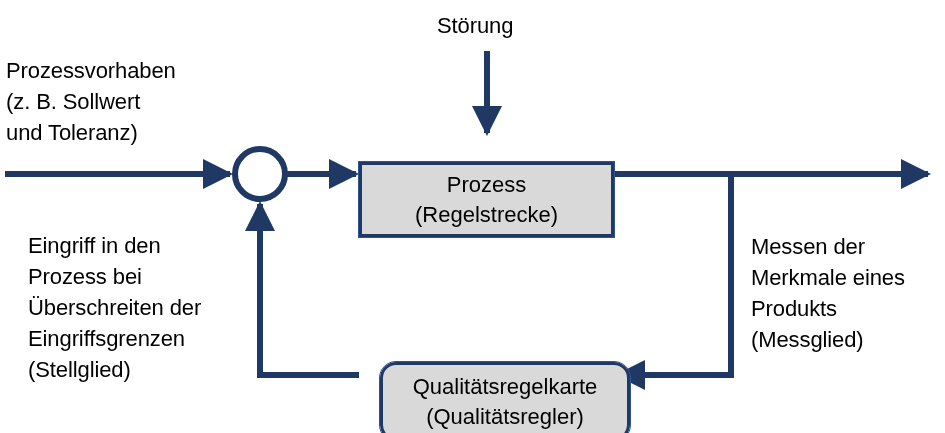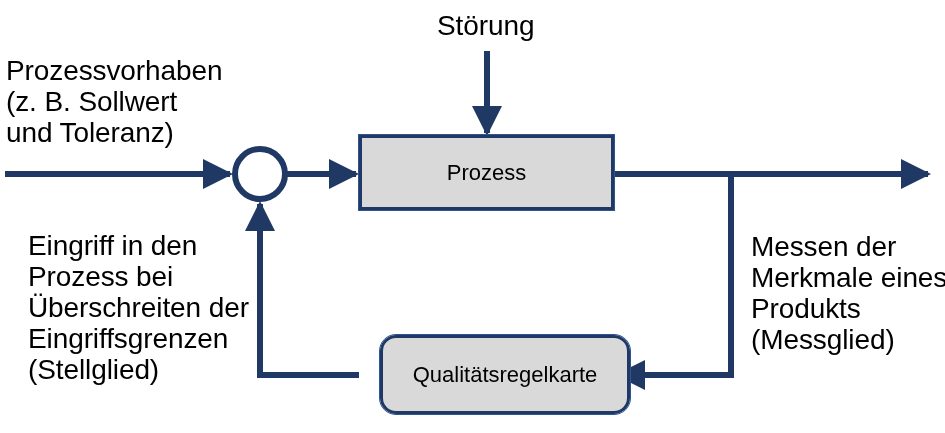--- a/index.html
+++ b/index.html
@@ -21,35 +21,36 @@
     position: absolute;
     left: 0;
     top: 0;
     width: 945px;
     height: 433px;
   }
   .label {
     position: absolute;
     color: #000000;
     font-family: "Liberation Sans", sans-serif;
-    font-size: 28px;
+    font-size: 22px;
     line-height: 31px;
     white-space: pre;
     letter-spacing: -0.1px;
   }
   .block {
     position: absolute;
     box-sizing: border-box;
     background: #d9d9d9;
     border: 3px solid #1f3864;
     outline: 1px solid #2e5496;
     display: flex;
     flex-direction: column;
     align-items: center;
     justify-content: center;
+    margin-top: 27px;
   }
   .block-line {
     color: #000000;
     font-family: "Liberation Sans", sans-serif;
     font-size: 22px;
     line-height: 30px;
     white-space: pre;
   }
   #block-prozess {
     left: 359px;
@@ -92,24 +93,26 @@
 
     <line x1="614" y1="174" x2="928" y2="174" stroke="#1f3864" stroke-width="6" marker-end="url(#arrow-right)"></line>
 
     <path d="M 731 174 L 731 375 L 618 375" fill="none" stroke="#1f3864" stroke-width="6" marker-end="url(#arrow-right)"></path>
 
     <path d="M 359 375 L 260 375 L 260 204" fill="none" stroke="#1f3864" stroke-width="6" marker-end="url(#arrow-right)"></path>
   </svg>
 
   <div class="block" id="block-prozess">
     <span class="block-line">Prozess</span>
+    <span class="block-line">(Regelstrecke)</span>
   </div>
 
   <div class="block" id="block-qrk">
     <span class="block-line">Qualitätsregelkarte</span>
+    <span class="block-line">(Qualitätsregler)</span>
   </div>
 
   <div class="label" id="label-prozessvorhaben">Prozessvorhaben
 (z. B. Sollwert
 und Toleranz)</div>
 
   <div class="label" id="label-stoerung">Störung</div>
 
 
   <div class="label" id="label-messen">Messen der

